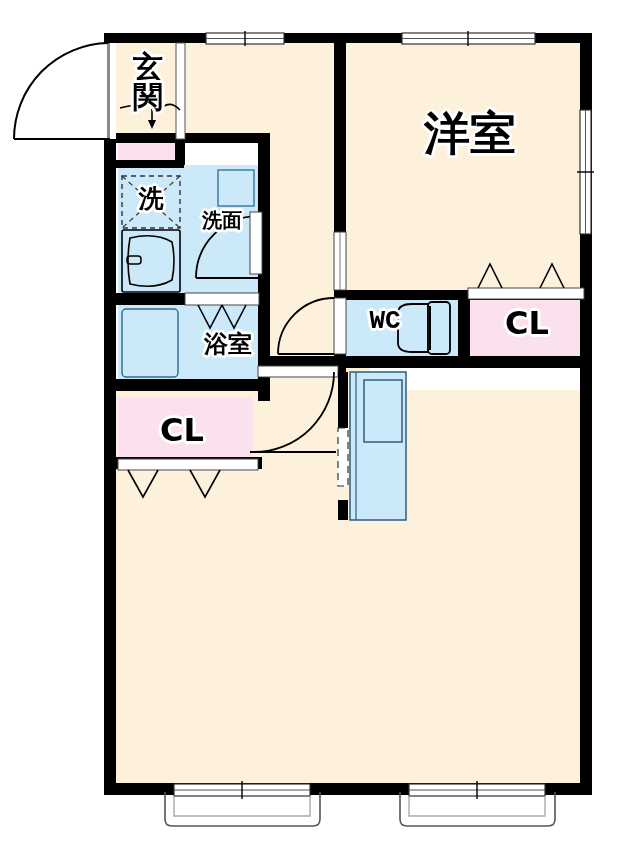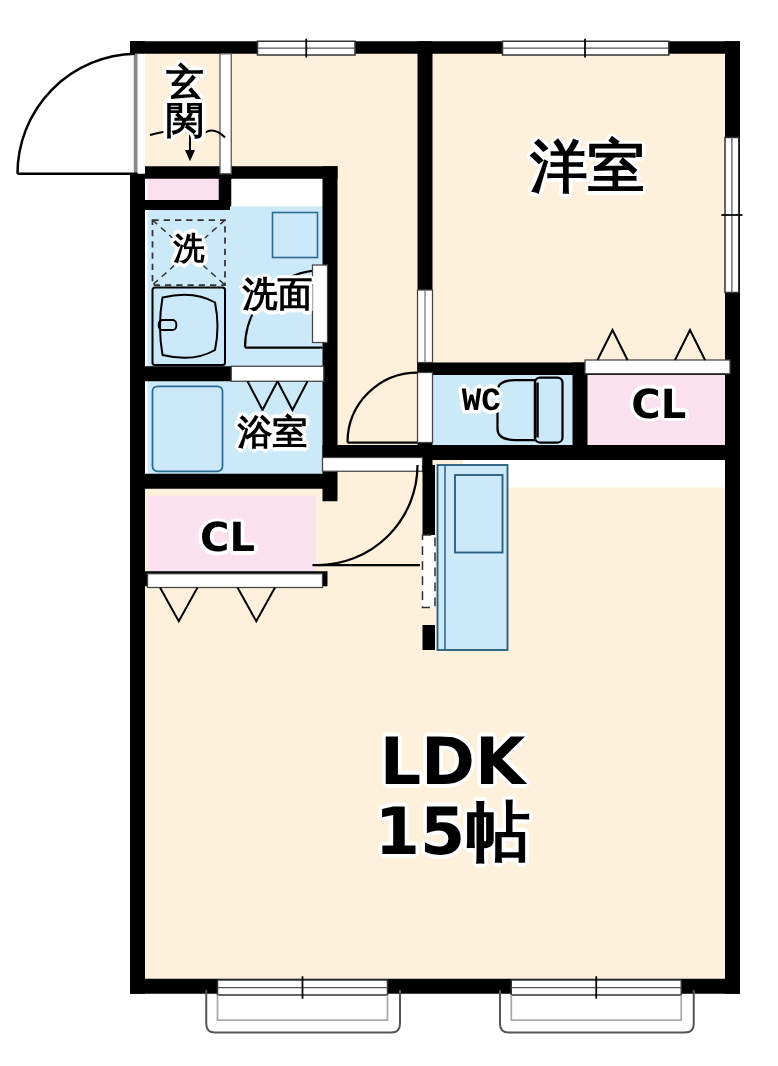--- a/index.html
+++ b/index.html
@@ -44,26 +44,26 @@
   .lbl-yoshitsu {
     left: 390px; top: 110px; width: 160px;
     font-size: 46px;
   }
   .lbl-yoshitsu .l2 { font-size: 46px; display:block; margin-top: 2px;}
   .lbl-sen {
     left: 129px; top: 186px; width: 44px;
     font-size: 25px;
   }
   .lbl-senmen {
-    left: 186px; top: 222px; width: 72px;
-    font-size: 28px;
+    left: 186px; top: 210px; width: 72px;
+    font-size: 20px;
   }
   .lbl-yokushitsu {
-    left: 182px; top: 332px; width: 72px;
-    font-size: 28px;
+    left: 192px; top: 332px; width: 72px;
+    font-size: 24px;
   }
   .lbl-cl-left {
     left: 152px; top: 414px; width: 60px;
     font-size: 32px;
   }
   .lbl-cl-right {
     left: 497px; top: 307px; width: 60px;
     font-size: 32px;
   }
   .lbl-wc {
@@ -306,18 +306,14 @@
   <div class="room-label lbl-senmen">洗面</div>
 
   <div class="room-label lbl-yokushitsu">浴室</div>
 
   <div class="room-label lbl-cl-left">CL</div>
 
   <div class="room-label lbl-cl-right">CL</div>
 
   <div class="room-label lbl-wc">WC</div>
 
-  <div class="room-label lbl-ldk">
-    <span class="l1">LDK</span>
-    <span class="l2">15帖</span>
-  </div>
 
 </div>
 
 </body></html>

